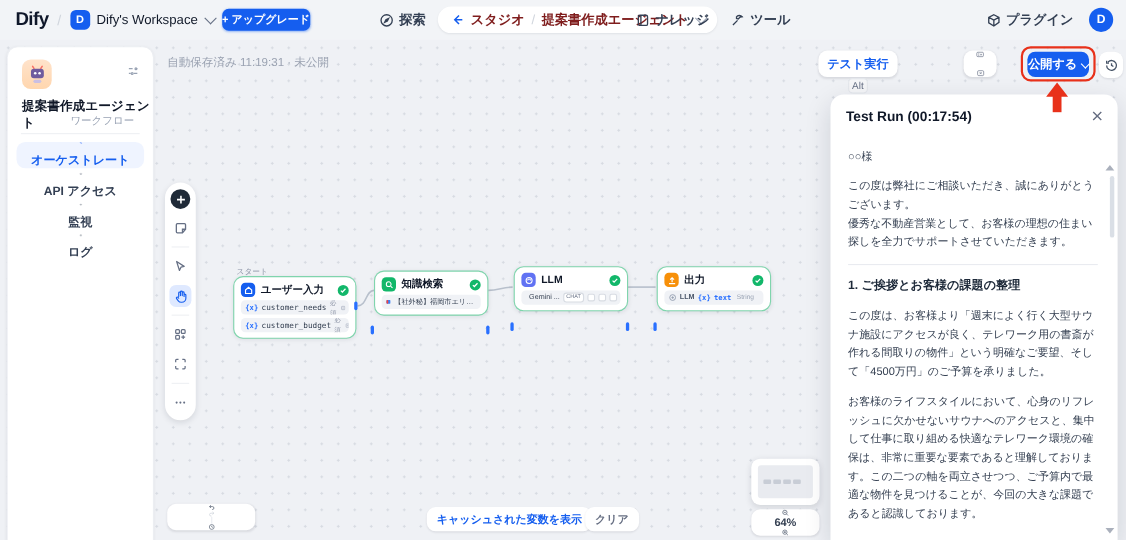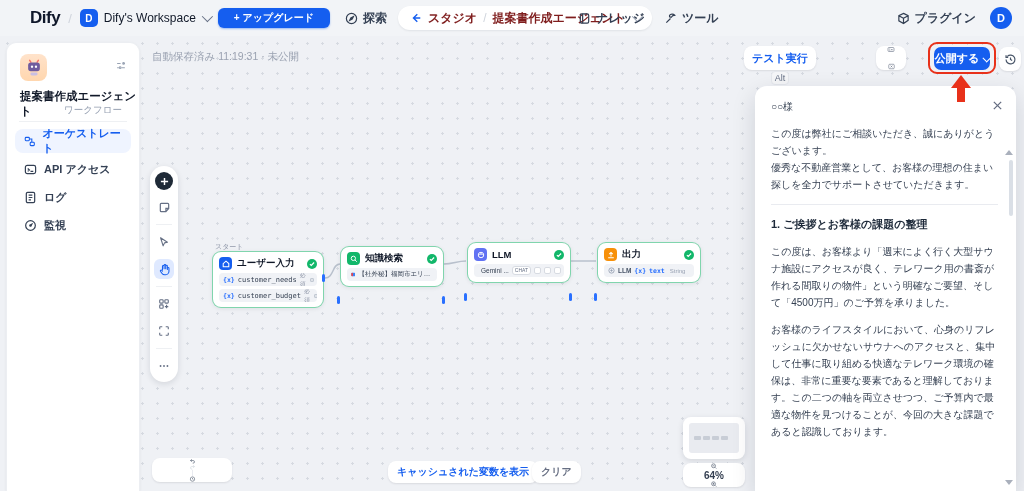--- a/index.html
+++ b/index.html
@@ -3,27 +3,27 @@
 <meta charset="utf-8">
 <style>
   * { margin:0; padding:0; box-sizing:border-box; }
   html,body { background:#e5e7eb; }
   body { font-family:"Liberation Sans","DejaVu Sans",sans-serif; }
   .app { position:relative; width:1024px; height:491px; background:#f2f4f7; overflow:hidden; }
 
   
   .hdr { position:absolute; top:0; left:0; width:1024px; height:36px; background:#f2f4f7; z-index:30; }
   .hdr .left { position:absolute; left:14px; top:0; height:36px; display:flex; align-items:center; gap:8px; }
-  .logo { font-size:17px; font-weight:800; letter-spacing:-0.5px; color:#0f172a;margin-left:16px; }
+  .logo { font-size:17px; font-weight:800; letter-spacing:-0.5px; color:#0f172a; }
   .slash { color:#d0d5dd; font-size:13px; }
   .ws { display:flex; align-items:center; gap:6px; cursor:pointer; }
   .ws-badge { width:18px; height:18px; border-radius:5px; background:#155eef; color:#fff; font-size:10px; font-weight:700; display:flex; align-items:center; justify-content:center; }
   .ws-name { font-size:12px; font-weight:400; color:#101828; }
   .chev { width:8px; height:8px; border-right:1.5px solid #667085; border-bottom:1.5px solid #667085; transform:rotate(45deg) translateY(-2px); }
-  .upgrade { background:#155eef; color:#fff; font-size:10px; font-weight:600; border-radius:6px; padding:3px 16px; box-shadow:0 1px 2px rgba(21,94,239,.4); }
+  .upgrade { background:#155eef; color:#fff; font-size:10px; font-weight:600; border-radius:6px; padding:3px 0; box-shadow:0 1px 2px rgba(21,94,239,.4); }
   .hitem { position:absolute; top:0; height:36px; display:flex; align-items:center; gap:5px; font-size:12px; font-weight:600; color:#344054; }
   .bcpill { position:absolute; left:398px; top:6px; height:24px; background:#fff; border-radius:12px; box-shadow:0 1px 2px rgba(16,24,40,.08); display:flex; align-items:center; gap:6px; padding:0 12px; font-size:12px; }
   .blue { color:#7f1d1d; }
   .bc-sep { color:#d0d5dd; }
   .hdr .right { position:absolute; right:12px; top:0; height:36px; display:flex; align-items:center; gap:14px; }
   .avatar { width:22px; height:22px; border-radius:50%; background:#155eef; color:#fff; font-size:11px; font-weight:700; display:flex; align-items:center; justify-content:center; }
 
   
   .wb { position:absolute; left:0; top:36px; right:0; bottom:0; background:#eff1f5;
         background-image:radial-gradient(#d6dae1 1px, transparent 1.2px); background-size:15px 15px; }
@@ -83,21 +83,21 @@
   .zoom-val { font-size:10px; color:#354052; font-weight:600; }
 
   
   .sb { position:absolute; left:6px; top:42px; width:134px; height:449px; background:#fff; border:1px solid #eceef2; border-bottom:none; border-radius:10px 10px 0 0; box-shadow:0 1px 3px rgba(16,24,40,.06); z-index:20; }
   .appicon { position:absolute; left:13px; top:11px; width:27px; height:27px; border-radius:8px; background:linear-gradient(180deg,#ffe3cb,#ffd6ae); display:flex; align-items:center; justify-content:center; }
   .sb-toggle { position:absolute; right:12px; top:15px; color:#98a2b3; }
   .appname { position:absolute; left:13px; top:46px; font-size:11.5px; font-weight:700; color:#101828; }
   .apptype { position:absolute; left:13px; top:61px; font-size:9.5px; color:#98a2b3;margin-left:44px; }
   .sb-div { position:absolute; left:12px; right:12px; top:78px; height:1px; background:#eef0f3; }
   .nav { position:absolute; left:8px; right:8px; top:86px; display:flex; flex-direction:column; gap:4px; }
-  .nav-item { height:24px; border-radius:8px; display:flex; align-items:center; gap:7px; padding:0 9px; font-size:11px; font-weight:600; color:#344054; cursor:pointer; }
+  .nav-item { height:24px; border-radius:8px; display:flex; align-items:center; gap:7px; padding:0 9px; font-size:11px; font-weight:600; color:#344054; cursor:pointer;flex-direction:column; }
   .nav-item.active { background:#eff4ff; color:#155eef; }
 
   
   .panel { position:absolute; left:755px; top:86px; width:261px; height:405px; background:#fff; border-radius:12px 12px 0 0; box-shadow:0 8px 24px rgba(16,24,40,.14); z-index:40; overflow:hidden; }
   .p-title { padding:13px 14px 9px; font-size:12.5px; font-weight:700; color:#101828; }
   .p-close { position:absolute; right:11px; top:11px; width:16px; height:16px; color:#676f83; display:flex; align-items:center; justify-content:center; }
   .p-tabs { display:flex; gap:16px; padding:0 14px; border-bottom:1px solid #e9ebf0; }
   .p-tab { font-size:11px; font-weight:600; color:#676f83; padding:2px 1px 7px; position:relative; cursor:pointer; }
   .p-tab.active { color:#101828; font-weight:700; }
   .p-tab.active::after { content:""; position:absolute; left:0; right:0; bottom:-1px; height:2px; background:#155eef; border-radius:1px; }
@@ -465,37 +465,38 @@
       </div>
       <div class="nav-item">
         <svg width="13" height="13" viewBox="0 0 14 14" fill="none" stroke="currentColor" stroke-width="1.3">
             <rect x="1.5" y="2.5" width="11" height="9" rx="2"></rect>
             <path d="M4 6 5.8 7.5 4 9 M7 9 h3"></path>
           </svg>
         <span>API アクセス</span>
       </div>
       <div class="nav-item">
         <svg width="13" height="13" viewBox="0 0 14 14" fill="none" stroke="currentColor" stroke-width="1.3">
-            <rect x="2.5" y="1.5" width="9" height="11" rx="1.5"></rect>
-            <path d="M5 4.5 h4 M5 7 h4 M5 9.5 h2.5"></path>
-          </svg>
-        <span>ログ</span>
-      </div>
-      <div class="nav-item">
-        <svg width="13" height="13" viewBox="0 0 14 14" fill="none" stroke="currentColor" stroke-width="1.3">
             <circle cx="7" cy="7" r="5.2"></circle>
             <path d="M7 7 9.3 4.7"></path>
             <circle cx="7" cy="7" r="0.8" fill="currentColor"></circle>
           </svg>
         <span>監視</span>
       </div>
+      <div class="nav-item">
+        <svg width="13" height="13" viewBox="0 0 14 14" fill="none" stroke="currentColor" stroke-width="1.3">
+            <rect x="2.5" y="1.5" width="9" height="11" rx="1.5"></rect>
+            <path d="M5 4.5 h4 M5 7 h4 M5 9.5 h2.5"></path>
+          </svg>
+        <span>ログ</span>
+      </div>
     </div>
   </div>
 
   <div class="panel">
+    <div class="p-title">Test Run (00:17:54)</div>
     <span class="p-close">
       <svg width="11" height="11" viewBox="0 0 12 12" fill="none" stroke="currentColor" stroke-width="1.4">
           <path d="M2 2 10 10 M10 2 2 10"></path>
         </svg>
     </span>
     <div class="p-body">
       <div class="mb">○○様</div>
       <div class="mb pre">この度は弊社にご相談いただき、誠にありがとうございます。
 優秀な不動産営業として、お客様の理想の住まい探しを全力でサポートさせていただきます。</div>
       <hr class="p-hr">

